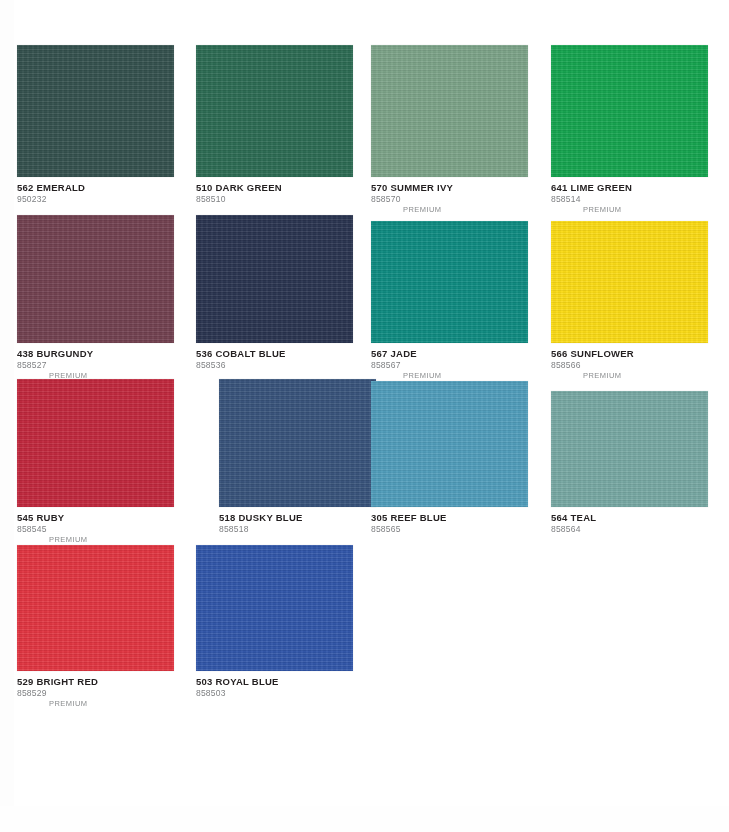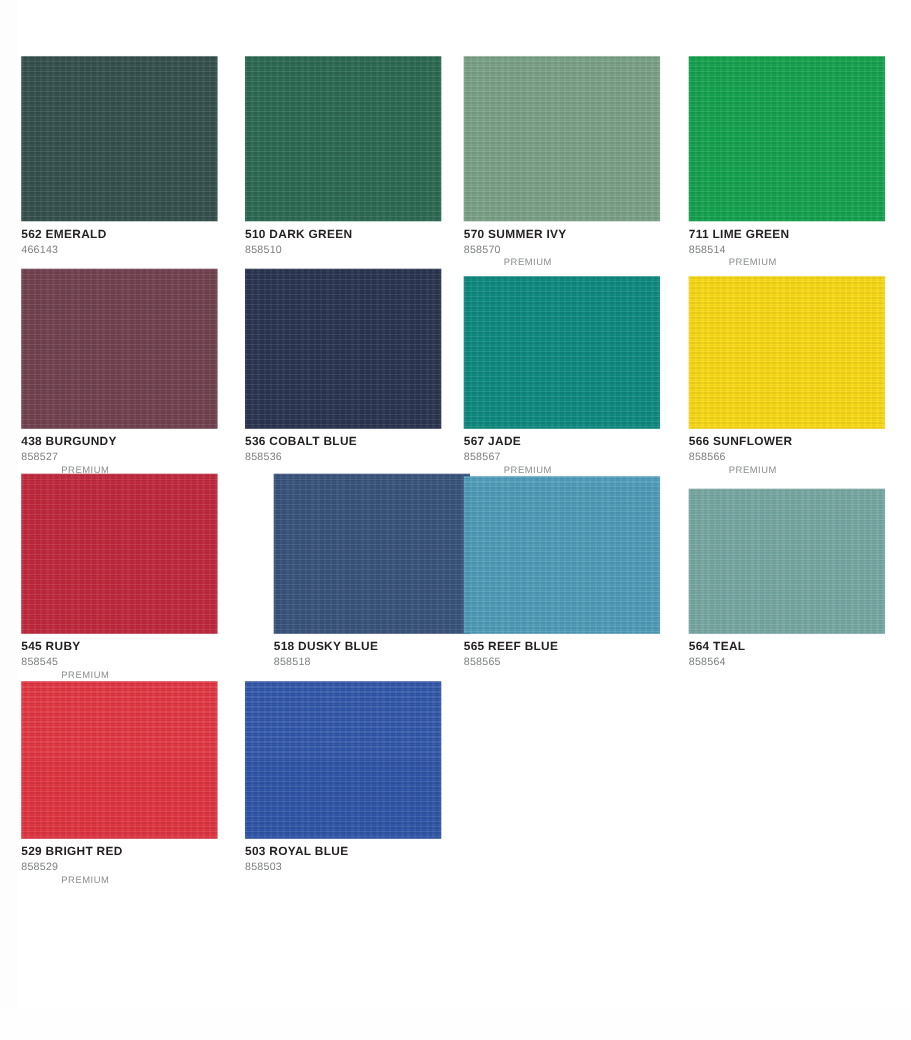--- a/index.html
+++ b/index.html
@@ -127,42 +127,42 @@
 
 <div class="page">
   <div class="page-top-edge"></div>
   <div class="page-left-gutter"></div>
   <div class="page-bottom-edge"></div>
   <div class="grid" id="swatch-grid">
       <div class="swatch-cell" style="left: 17px; top: 22px; width: 157px;">
         <div class="swatch-chip" title="562 EMERALD" style="width: 157px; height: 132px; background: rgb(51, 80, 77);"></div>
         <div class="swatch-labels">
           <div class="swatch-name">562 EMERALD</div>
-          <div class="swatch-code">466143</div>
+          <div class="swatch-code">950232</div>
         </div>
       </div>
       <div class="swatch-cell" style="left: 196px; top: 22px; width: 157px;">
         <div class="swatch-chip" title="510 DARK GREEN" style="width: 157px; height: 132px; background: rgb(43, 106, 82);"></div>
         <div class="swatch-labels">
           <div class="swatch-name">510 DARK GREEN</div>
           <div class="swatch-code">858510</div>
         </div>
       </div>
       <div class="swatch-cell" style="left: 371px; top: 22px; width: 157px;">
         <div class="swatch-chip" title="570 SUMMER IVY" style="width: 157px; height: 132px; background: rgb(123, 162, 135);"></div>
         <div class="swatch-labels">
           <div class="swatch-name">570 SUMMER IVY</div>
           <div class="swatch-code">858570</div>
           <div class="swatch-premium">PREMIUM</div>
         </div>
       </div>
       <div class="swatch-cell" style="left: 551px; top: 22px; width: 157px;">
         <div class="swatch-chip" title="514 LIME GREEN" style="width: 157px; height: 132px; background: rgb(20, 163, 78);"></div>
         <div class="swatch-labels">
-          <div class="swatch-name">711 LIME GREEN</div>
+          <div class="swatch-name">641 LIME GREEN</div>
           <div class="swatch-code">858514</div>
           <div class="swatch-premium">PREMIUM</div>
         </div>
       </div>
       <div class="swatch-cell" style="left: 17px; top: 192px; width: 157px;">
         <div class="swatch-chip" title="527 BURGUNDY" style="width: 157px; height: 128px; background: rgb(113, 64, 79);"></div>
         <div class="swatch-labels">
           <div class="swatch-name">438 BURGUNDY</div>
           <div class="swatch-code">858527</div>
           <div class="swatch-premium">PREMIUM</div>
@@ -202,21 +202,21 @@
       <div class="swatch-cell" style="left: 196px; top: 356px; width: 157px; padding-left: 23px;">
         <div class="swatch-chip" title="518 DUSKY BLUE" style="width: 157px; height: 128px; background: rgb(55, 82, 122);"></div>
         <div class="swatch-labels">
           <div class="swatch-name">518 DUSKY BLUE</div>
           <div class="swatch-code">858518</div>
         </div>
       </div>
       <div class="swatch-cell" style="left: 371px; top: 358px; width: 157px;">
         <div class="swatch-chip" title="565 REEF BLUE" style="width: 157px; height: 126px; background: rgb(79, 156, 186);"></div>
         <div class="swatch-labels">
-          <div class="swatch-name">565 REEF BLUE</div>
+          <div class="swatch-name">305 REEF BLUE</div>
           <div class="swatch-code">858565</div>
         </div>
       </div>
       <div class="swatch-cell" style="left: 551px; top: 368px; width: 157px;">
         <div class="swatch-chip" title="564 TEAL" style="width: 157px; height: 116px; background: rgb(118, 167, 162);"></div>
         <div class="swatch-labels">
           <div class="swatch-name">564 TEAL</div>
           <div class="swatch-code">858564</div>
         </div>
       </div>

